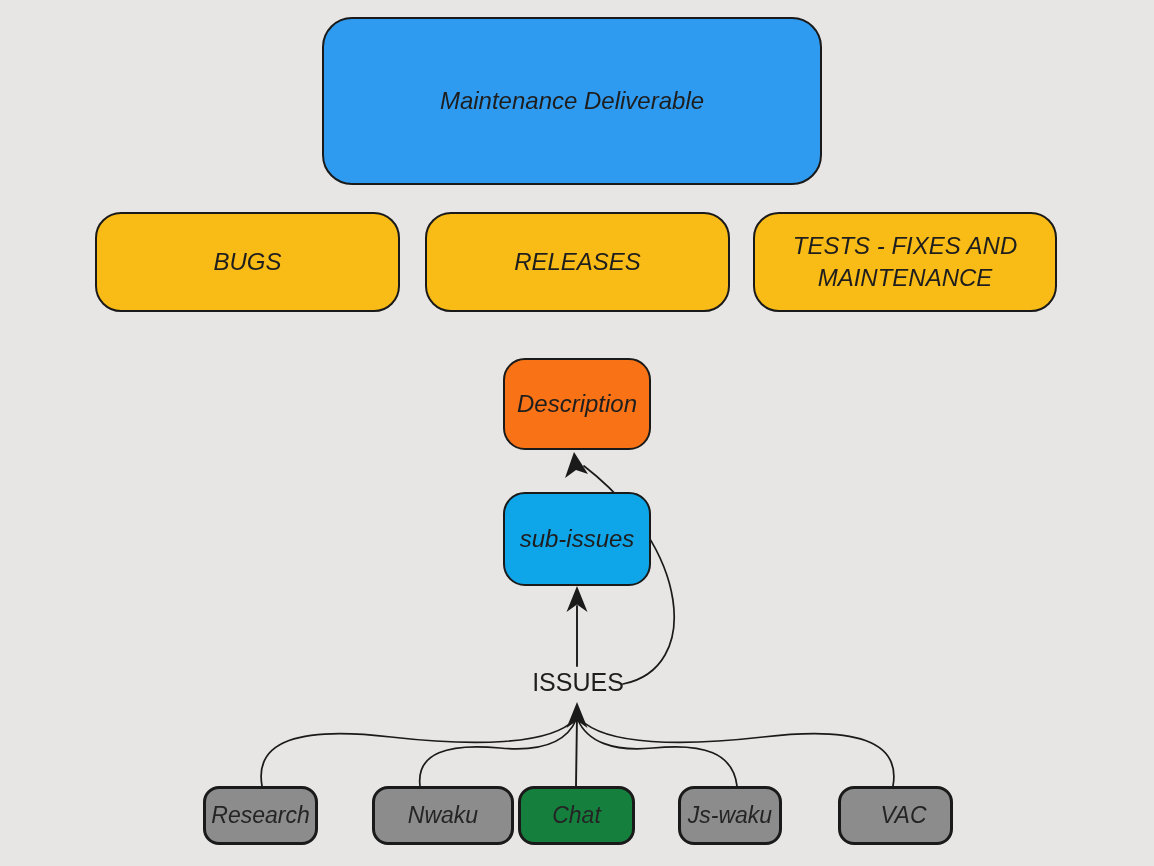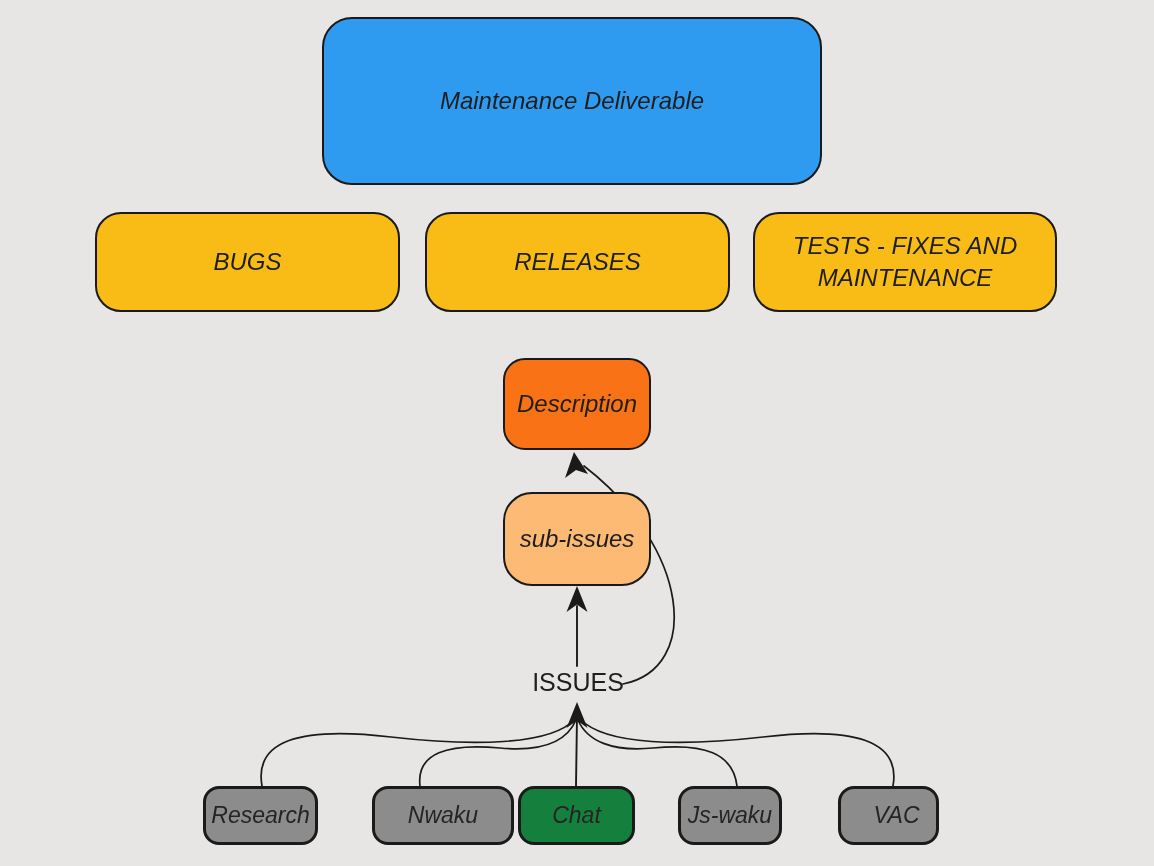--- a/index.html
+++ b/index.html
@@ -53,21 +53,21 @@
   .node-gray {
     top: 786px; height: 59px;
     border-radius: 16px; font-size: 23px;
     border-width: 3px;
     color: #242424;
   }
   .node-research { left: 203px; width: 115px; }
   .node-nwaku    { left: 372px; width: 142px; }
   .node-chat     { left: 518px; width: 117px; }
   .node-jswaku   { left: 678px; width: 104px; }
-  .node-vac      { left: 838px; width: 101px; padding-left: 16px; }
+  .node-vac      { left: 838px; width: 115px; padding-left: 16px; }
   .issues-label {
     position: absolute;
     left: 518px; top: 668px; width: 120px;
     text-align: center;
     font-size: 25px;
     color: #1e1e1e;
   }
 </style>
 </head>
 <body>
@@ -93,21 +93,21 @@
   <div class="node node-blue" style="background: rgb(47, 155, 240);">Maintenance Deliverable</div>
 
   <div class="node node-amber node-bugs" style="background: rgb(249, 187, 21);">BUGS</div>
 
   <div class="node node-amber node-releases" style="background: rgb(249, 187, 21);">RELEASES</div>
 
   <div class="node node-amber node-tests" style="background: rgb(249, 187, 21);">TESTS - FIXES AND MAINTENANCE</div>
 
   <div class="node node-yellow node-description" style="background: #f97316;">Description</div>
 
-  <div class="node node-yellow node-subissues" style="background: #fdba74; border-radius: 29px;">sub-issues</div>
+  <div class="node node-yellow node-subissues" style="background: #0ea5e9;">sub-issues</div>
 
   <div class="issues-label">ISSUES</div>
 
   <div class="node node-gray node-research" style="background: rgb(140, 140, 140);">Research</div>
 
   <div class="node node-gray node-nwaku" style="background: rgb(140, 140, 140);">Nwaku</div>
 
   <div class="node node-gray node-chat" style="background: #15803d;">Chat</div>
 
   <div class="node node-gray node-jswaku" style="background: rgb(140, 140, 140);">Js-waku</div>

